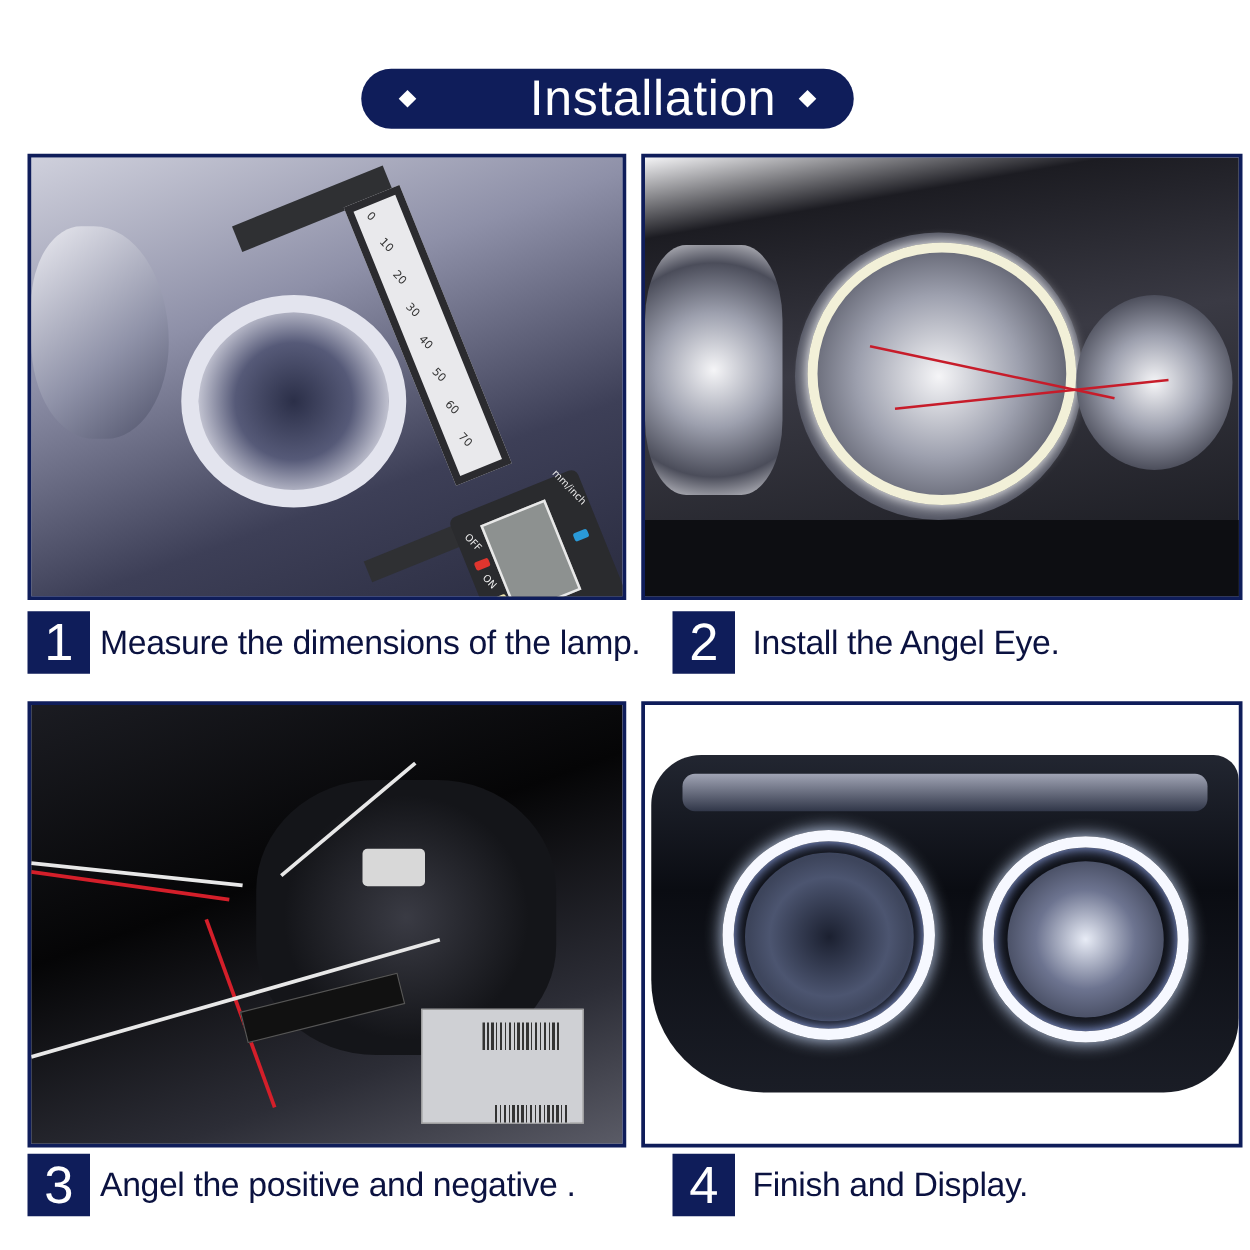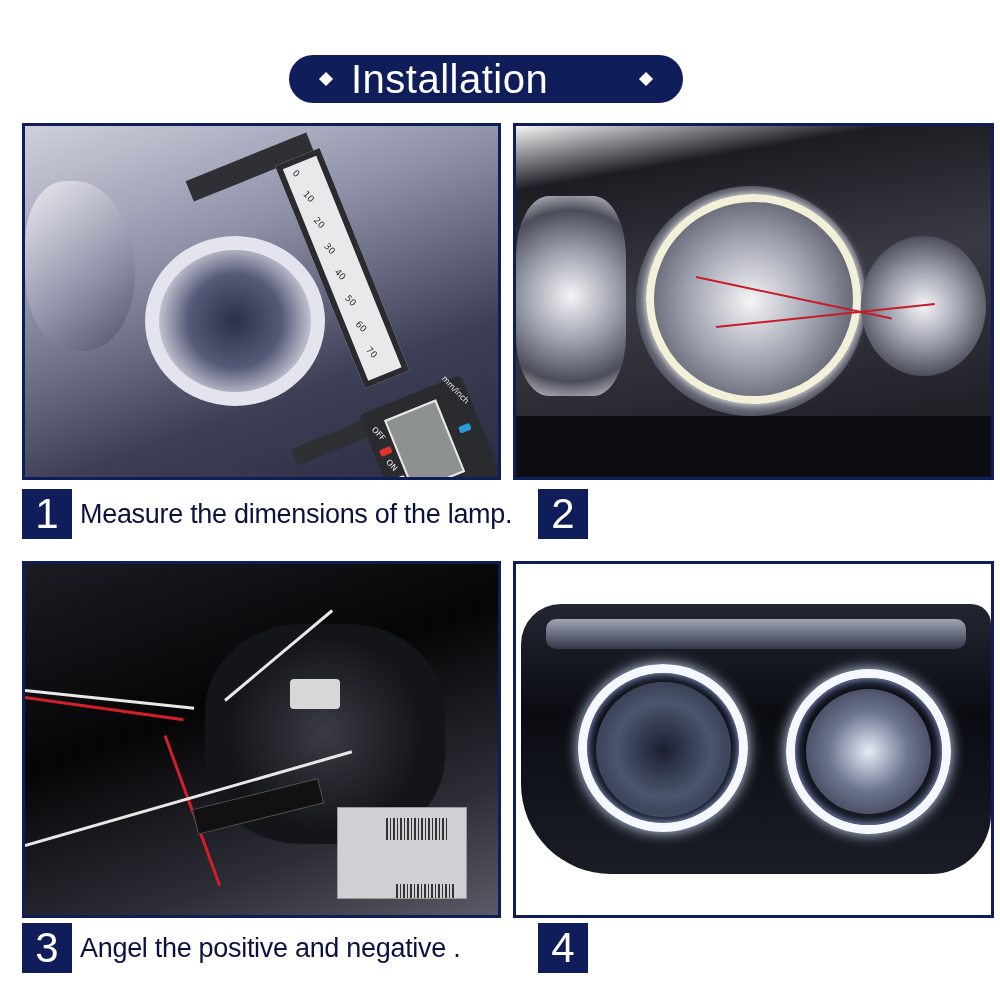--- a/index.html
+++ b/index.html
@@ -2,21 +2,21 @@
 <html><head>
 <meta charset="utf-8">
 <style>
   * { box-sizing: border-box; margin: 0; padding: 0; }
   html, body { width: 1000px; height: 1000px; background: #ffffff; overflow: hidden; }
   body { position: relative; font-family: "Liberation Sans", sans-serif; }
 
   .banner {
     position: absolute; left: 289px; top: 55px; width: 394px; height: 48px;
     background: #0f1d5a; border-radius: 24px; color: #fff;
-    display: flex; align-items: center; justify-content: flex-start;
+    display: flex; align-items: center; justify-content: flex-end;
   }
   .banner .title { font-size: 40px; letter-spacing: 0.5px; line-height: 1; margin: 0 62px; }
   .banner .diamond { position: absolute; top: 50%; width: 10px; height: 10px; background: #fff; transform: translate(-50%,-50%) rotate(45deg); }
 
   .frame {
     position: absolute; border: 3px solid #0f1d5a; overflow: hidden;
   }
   .f1 { left: 22px; top: 123px; width: 479px; height: 357px; background: linear-gradient(160deg,#cfd0dc 0%,#8e90a8 35%,#3d3f57 70%,#2a2c40 100%); }
   .f2 { left: 513px; top: 123px; width: 481px; height: 357px; background: linear-gradient(170deg,#f4f4f6 0%,#1c1c22 15%,#3a3a44 45%,#15161b 100%); }
   .f3 { left: 22px; top: 561px; width: 479px; height: 357px; background: linear-gradient(160deg,#1b1c22 0%,#050506 40%,#2c2d36 75%,#5a5b66 100%); }
@@ -136,20 +136,22 @@
   <div class="inner-lens" style="left:290px;top:125px;width:125px;height:125px;background:radial-gradient(circle,#e8ecf6 0%,#6d7490 45%,#262b3a 100%);"></div>
   <div class="angel" style="left:270px;top:105px;width:165px;height:165px;"></div>
 </div>
 
 <div class="caption c1">
   <span class="num">1</span>
   <span class="txt">Measure the dimensions of the lamp.</span>
 </div>
 <div class="caption c2">
   <span class="num">2</span>
+  <span class="txt">Install the Angel Eye.</span>
 </div>
 <div class="caption c3">
   <span class="num">3</span>
   <span class="txt">Angel the positive and negative .</span>
 </div>
 <div class="caption c4">
   <span class="num">4</span>
+  <span class="txt">Finish and Display.</span>
 </div>
 
 </body></html>

